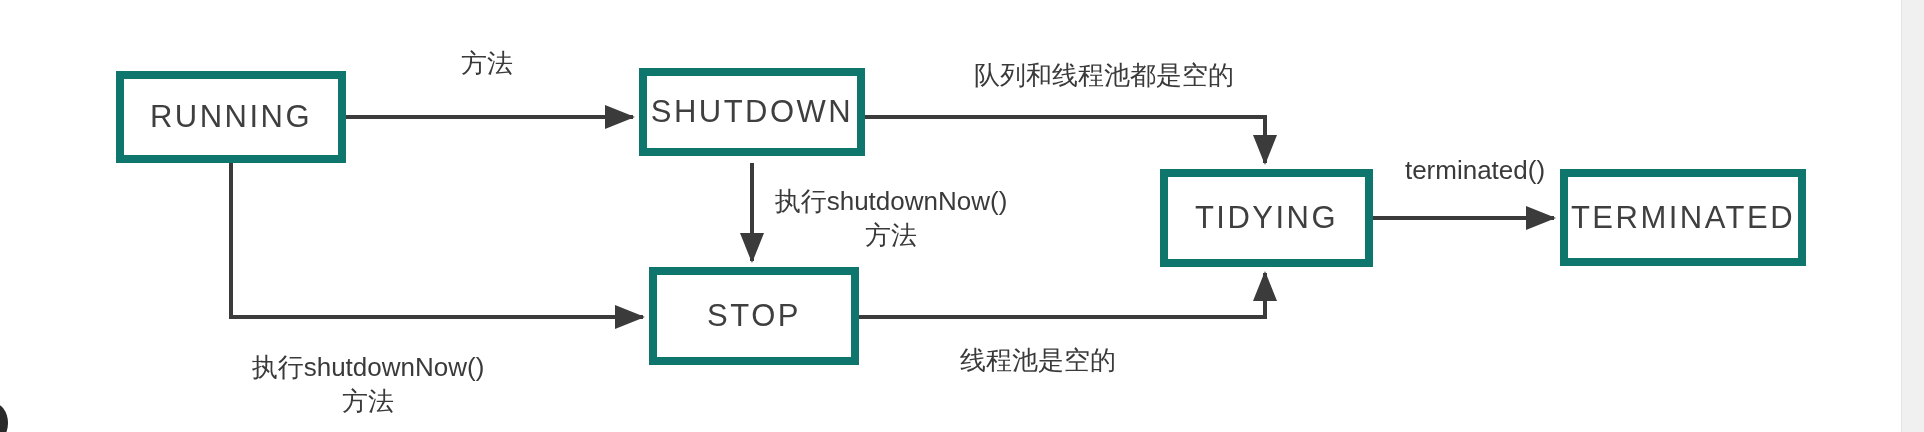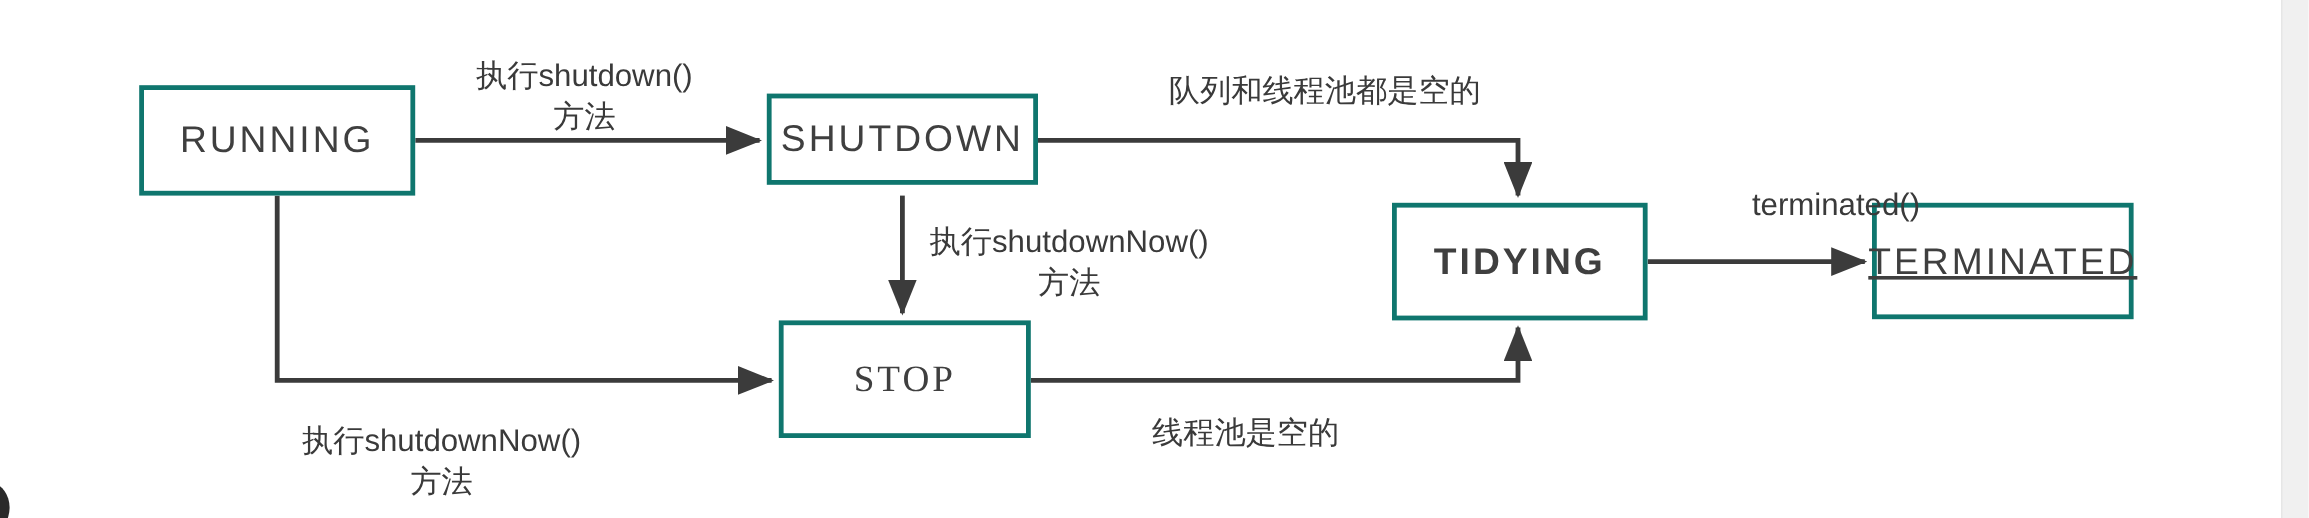--- a/index.html
+++ b/index.html
@@ -2,39 +2,39 @@
 <html><head>
 <meta charset="utf-8">
 <style>
   html,body{margin:0;padding:0;background:#ffffff;}
   #screen{
     position:relative;width:1924px;height:432px;background:#ffffff;
     overflow:hidden;font-family:"Liberation Sans","DejaVu Sans",sans-serif;
   }
   #wires{position:absolute;left:0;top:0;width:1924px;height:432px;}
   .state-box{
-    position:absolute;box-sizing:border-box;border:4px solid #0f766e;background:#ffffff;
+    position:absolute;box-sizing:border-box;border:8px solid #0f766e;background:#ffffff;
     display:flex;align-items:center;justify-content:center;
     color:#3f3f3f;font-size:31px;letter-spacing:2.5px;font-weight:400;
   }
   .box-running    {left:116px; top:71px;  width:230px; height:92px;}
-  .box-shutdown   {left:639px; top:78px;  width:226px; height:76px;}
-  .box-stop       {left:649px; top:267px; width:210px; height:98px;font-family:Liberation Serif, serif;}
-  .box-tidying    {left:1160px;top:169px; width:213px; height:98px;font-weight:bold;}
-  .box-terminated {left:1560px;top:169px; width:218px; height:97px;text-decoration:underline;}
+  .box-shutdown   {left:639px; top:68px;  width:226px; height:88px;}
+  .box-stop       {left:649px; top:267px; width:210px; height:98px;}
+  .box-tidying    {left:1160px;top:169px; width:213px; height:98px;}
+  .box-terminated {left:1560px;top:169px; width:246px; height:97px;}
   .edge-label{
     position:absolute;color:#3a3a3a;font-size:26px;line-height:34px;
     text-align:center;white-space:nowrap;
   }
   .lbl-run-shutdown {left:357px; top:46px;  width:260px;}
   .lbl-shutdown-tidying{left:936px; top:58px; width:262px;margin-left:37px;}
   .lbl-shutdown-stop{left:762px; top:184px; width:258px;}
   .lbl-run-stop     {left:238px; top:350px; width:260px;}
   .lbl-stop-tidying {left:908px; top:345px; width:260px;font-family:Liberation Mono, monospace;}
-  .lbl-tidying-terminated{left:1399px;top:153px;width:262px;}
+  .lbl-tidying-terminated{left:1344px;top:153px;width:262px;}
   .edge-label .line{display:block;}
   .page-edge-strip{
     position:absolute;right:0;top:0;width:22px;height:432px;
     background:#f0f0f0;border-left:1px solid #e3e3e3;
   }
   .corner-blob{
     position:absolute;left:-22px;top:403px;width:30px;height:40px;
     background:#2a2a2a;border-radius:50%;
   }
 </style>
@@ -67,21 +67,20 @@
     <span>STOP</span>
   </div>
   <div class="state-box box-tidying">
     <span>TIDYING</span>
   </div>
   <div class="state-box box-terminated">
     <span>TERMINATED</span>
   </div>
 
   <div class="edge-label lbl-run-shutdown">
-    <span class="line">执行shutdown()</span>
     <span class="line">方法</span>
   </div>
   <div class="edge-label lbl-shutdown-tidying">
     <span class="line">队列和线程池都是空的</span>
   </div>
   <div class="edge-label lbl-shutdown-stop">
     <span class="line">执行shutdownNow()</span>
     <span class="line">方法</span>
   </div>
   <div class="edge-label lbl-run-stop">

